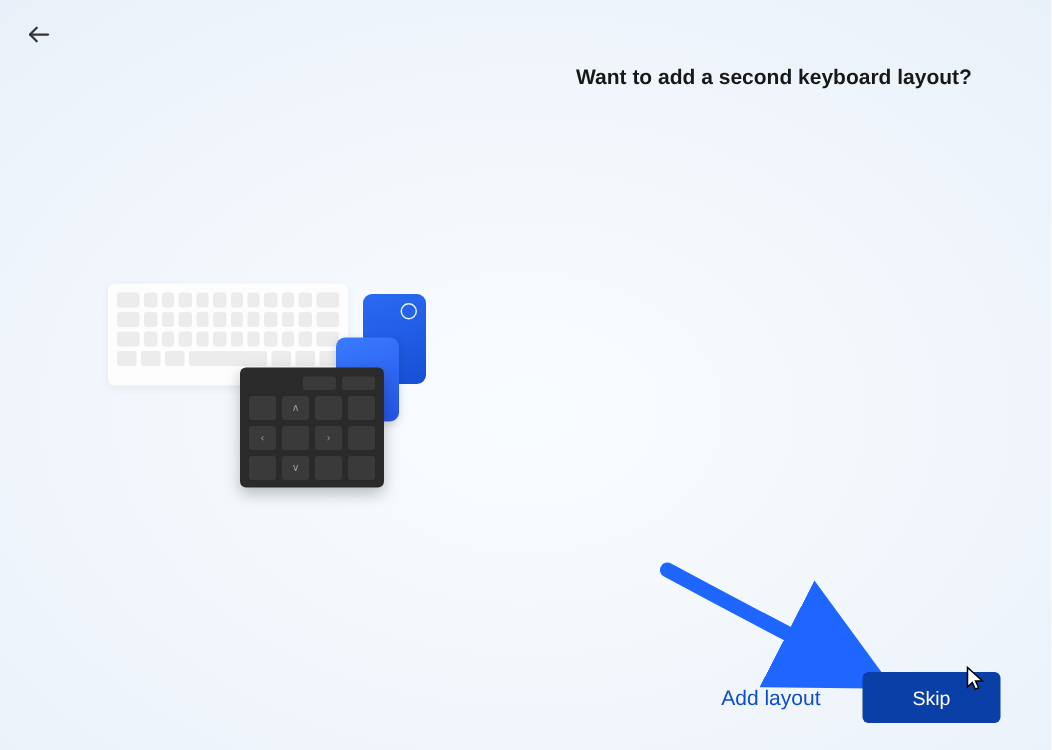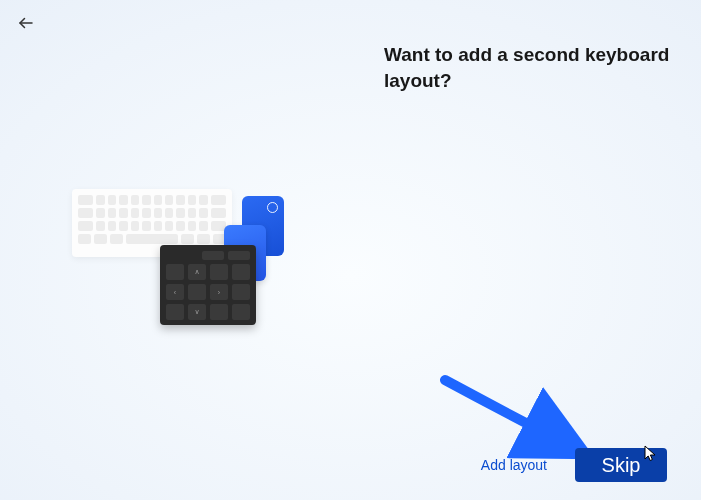--- a/index.html
+++ b/index.html
@@ -18,21 +18,21 @@
     display: flex; align-items: center; justify-content: center;
     cursor: pointer;
     background: transparent; border: none;
   }
 
   .heading {
     position: absolute;
     top: 42px;
     left: 384px;
     width: 300px;
-    font-size: 19px;
+    font-size: 14px;
     font-weight: 600;
     line-height: 1.35;
     color: #181818;
   }
 
   
   .illus {
     position: absolute;
     top: 185px;
     left: 72px;
@@ -122,21 +122,21 @@
     color: #0b4dd0;
     font-size: 14px;
     padding: 8px 12px;
     cursor: pointer;
     font-family: inherit;
   }
   .btn-primary {
     background: #0a3fa8;
     color: #fff;
     border: none;
-    font-size: 20px;
+    font-size: 13px;
     padding: 0 26px;
     height: 34px;
     border-radius: 4px;
     cursor: pointer;
     font-family: inherit;
     position: relative;
     display: flex; align-items: center; justify-content: center;
     min-width: 92px;
   }
 

